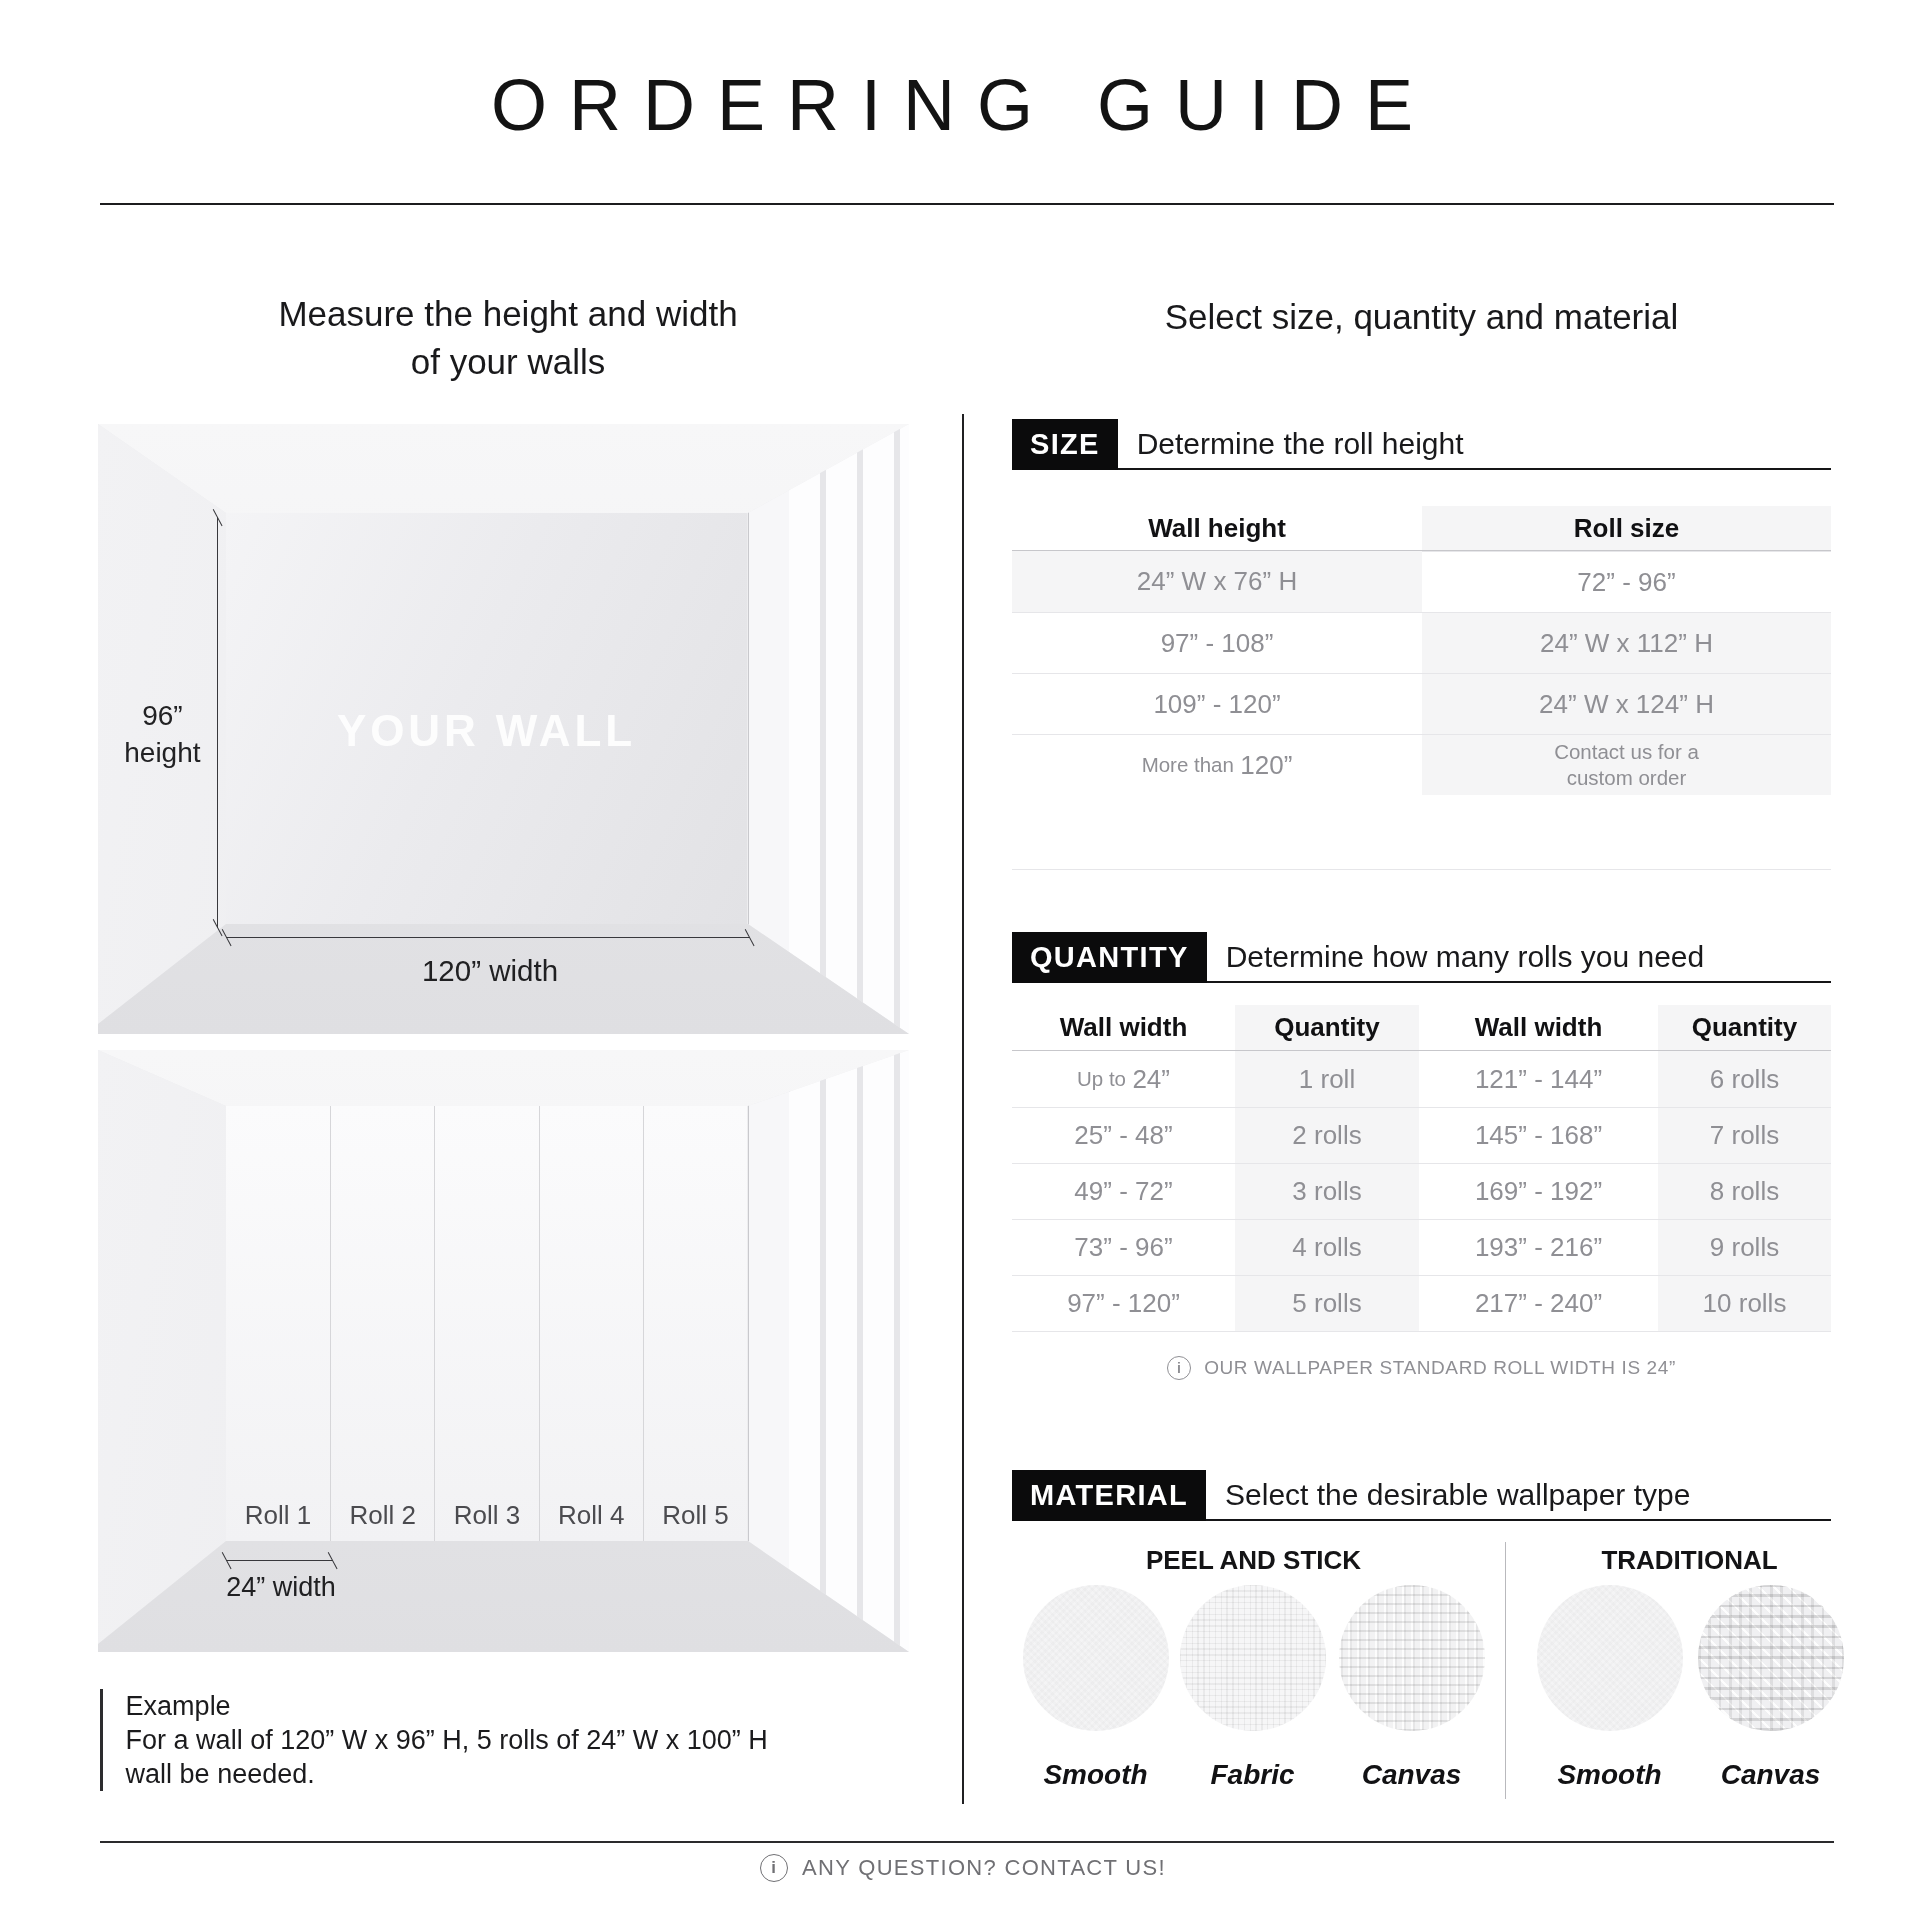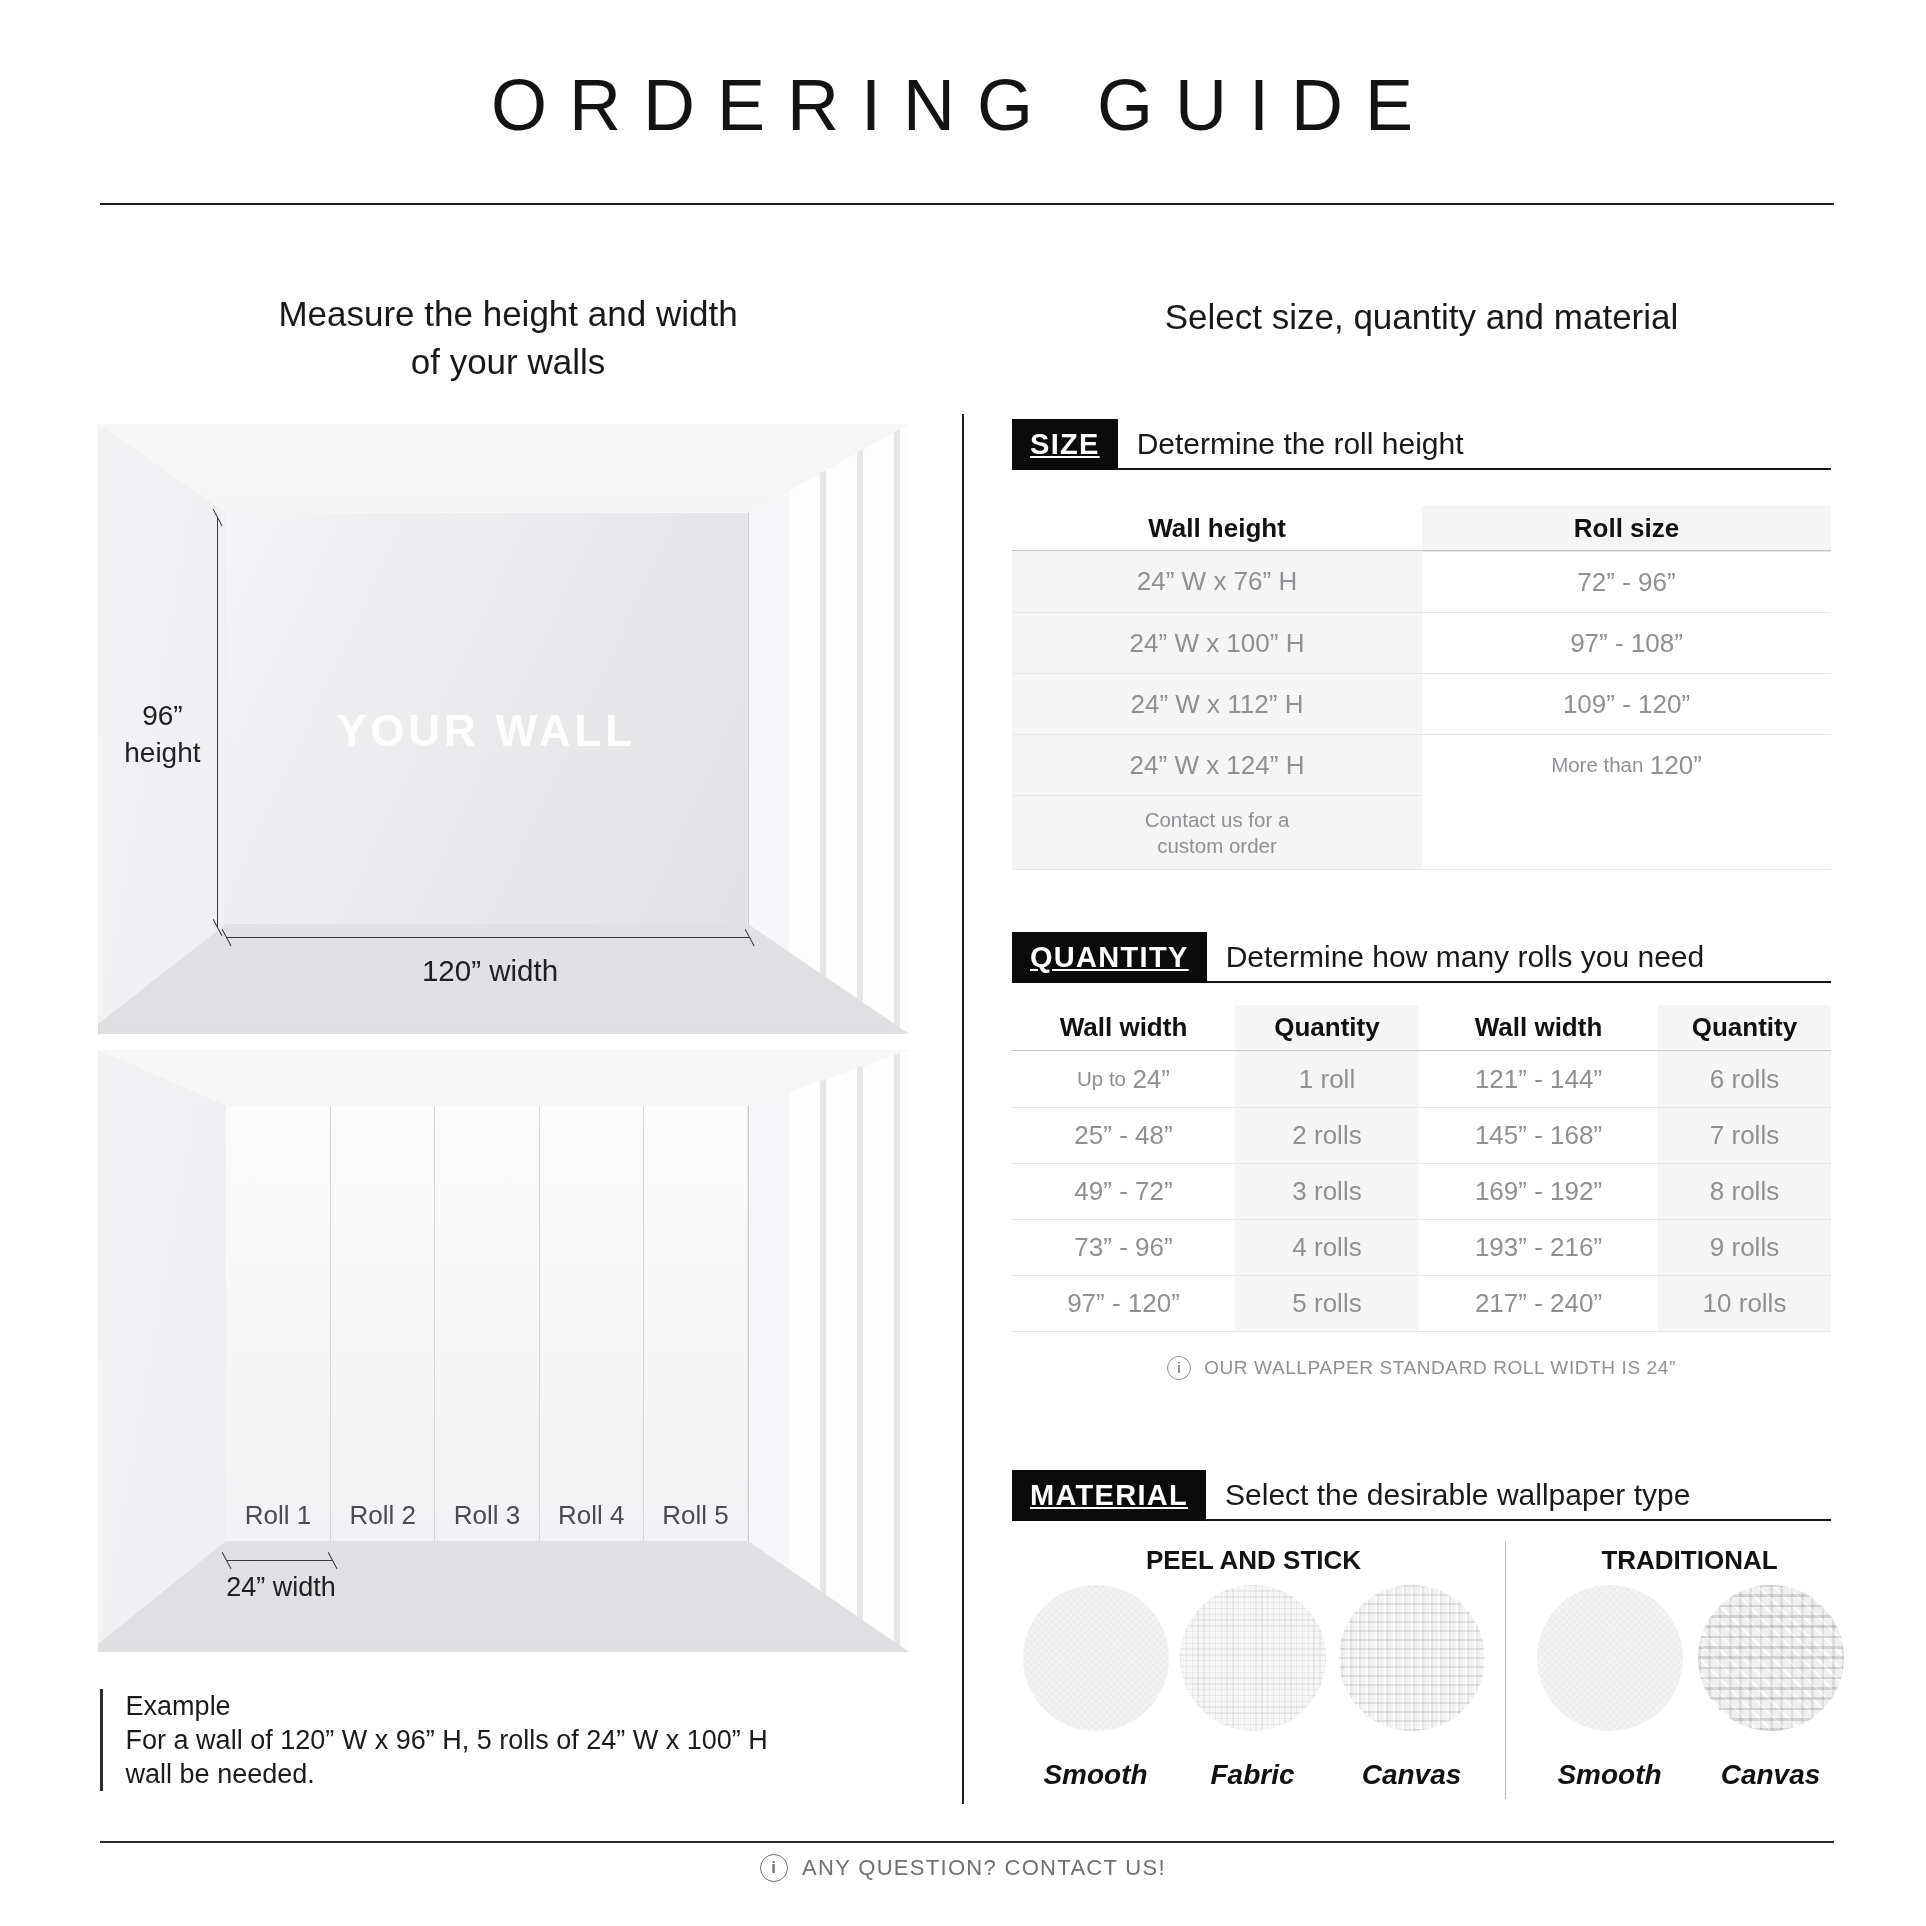--- a/index.html
+++ b/index.html
@@ -74,21 +74,21 @@
   
   .example{position:absolute;left:100px;top:1689px;display:flex;align-items:stretch;}
   .exbar{width:2.6px;background:#2c2c2e;margin-right:23px;}
   .extext{font-size:27px;line-height:34px;color:#1b1b1d;}
 
   
   .section-head{position:absolute;left:1012px;width:819px;height:49px;display:flex;
                 align-items:center;border-bottom:2.6px solid #151517;}
   .size-head{top:419px;} .quantity-head{top:932px;} .material-head{top:1470px;}
   .badge{background:#0b0b0c;color:#ffffff;font-size:29px;font-weight:700;letter-spacing:1.3px;
-         padding:0 18px;height:51px;display:flex;align-items:center;margin-bottom:-2.6px;text-decoration:underline;}
+         padding:0 18px;height:51px;display:flex;align-items:center;margin-bottom:-2.6px;}
   .sh-text{margin-left:19px;font-size:30px;color:#19191b;}
 
   .table{position:absolute;left:1012px;width:819px;display:grid;border-bottom:1.3px solid #e6e6e9;}
   .size-table{top:506px;grid-template-columns:410px 409px;
               grid-template-rows:45px 61px 61px 61px 61px 74px;}
   .qty-table{top:1005px;grid-template-columns:223px 184px 239px 173px;
              grid-template-rows:46px 56px 56px 56px 56px 56px;}
   .cell{display:flex;align-items:center;justify-content:center;text-align:center;}
   .th{font-size:26px;font-weight:600;color:#111113;}
   .th{border-bottom:1.3px solid #c7c7cb;}
@@ -225,21 +225,20 @@
 
   <div class="table size-table">
     <div class="cell th">Wall height</div>
     <div class="cell th gc">Roll size</div>
 
     <div class="cell val gc">24” W x 76” H</div>
 
     <div class="cell val bt">
       <span>72” - 96”</span>
     </div>
-    <div class="cell val gc bt">24” W x 100” H</div>
 
     <div class="cell val bt">
       <span>97” - 108”</span>
     </div>
     <div class="cell val gc bt">24” W x 112” H</div>
 
     <div class="cell val bt">
       <span>109” - 120”</span>
     </div>
     <div class="cell val gc bt">24” W x 124” H</div>

